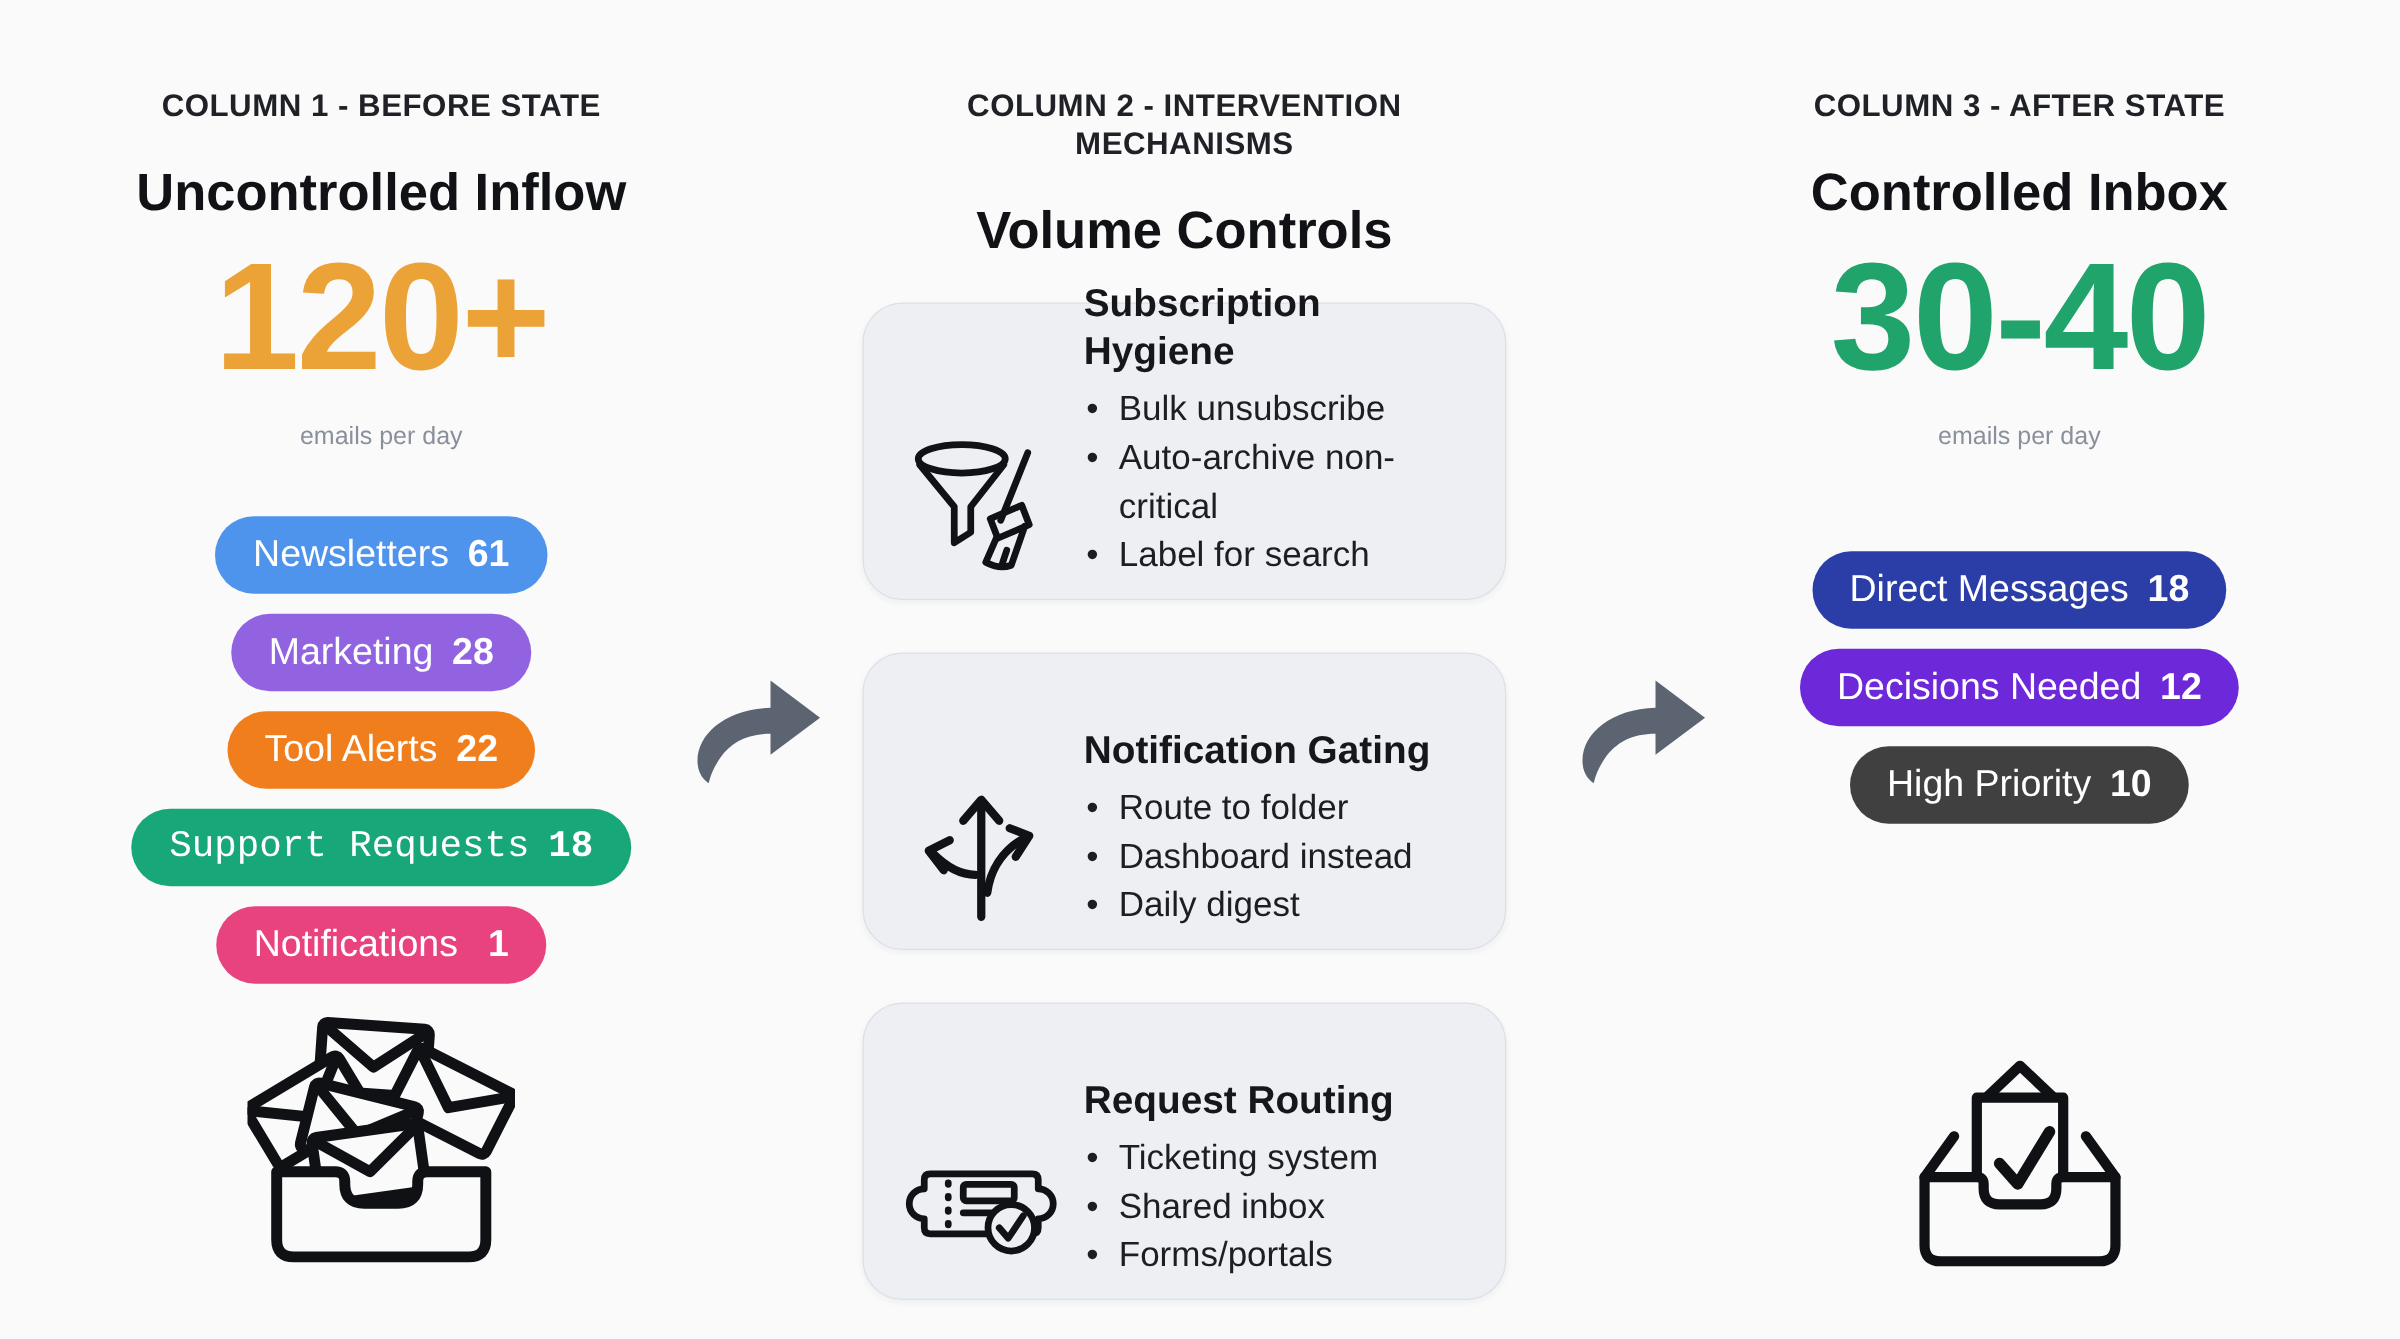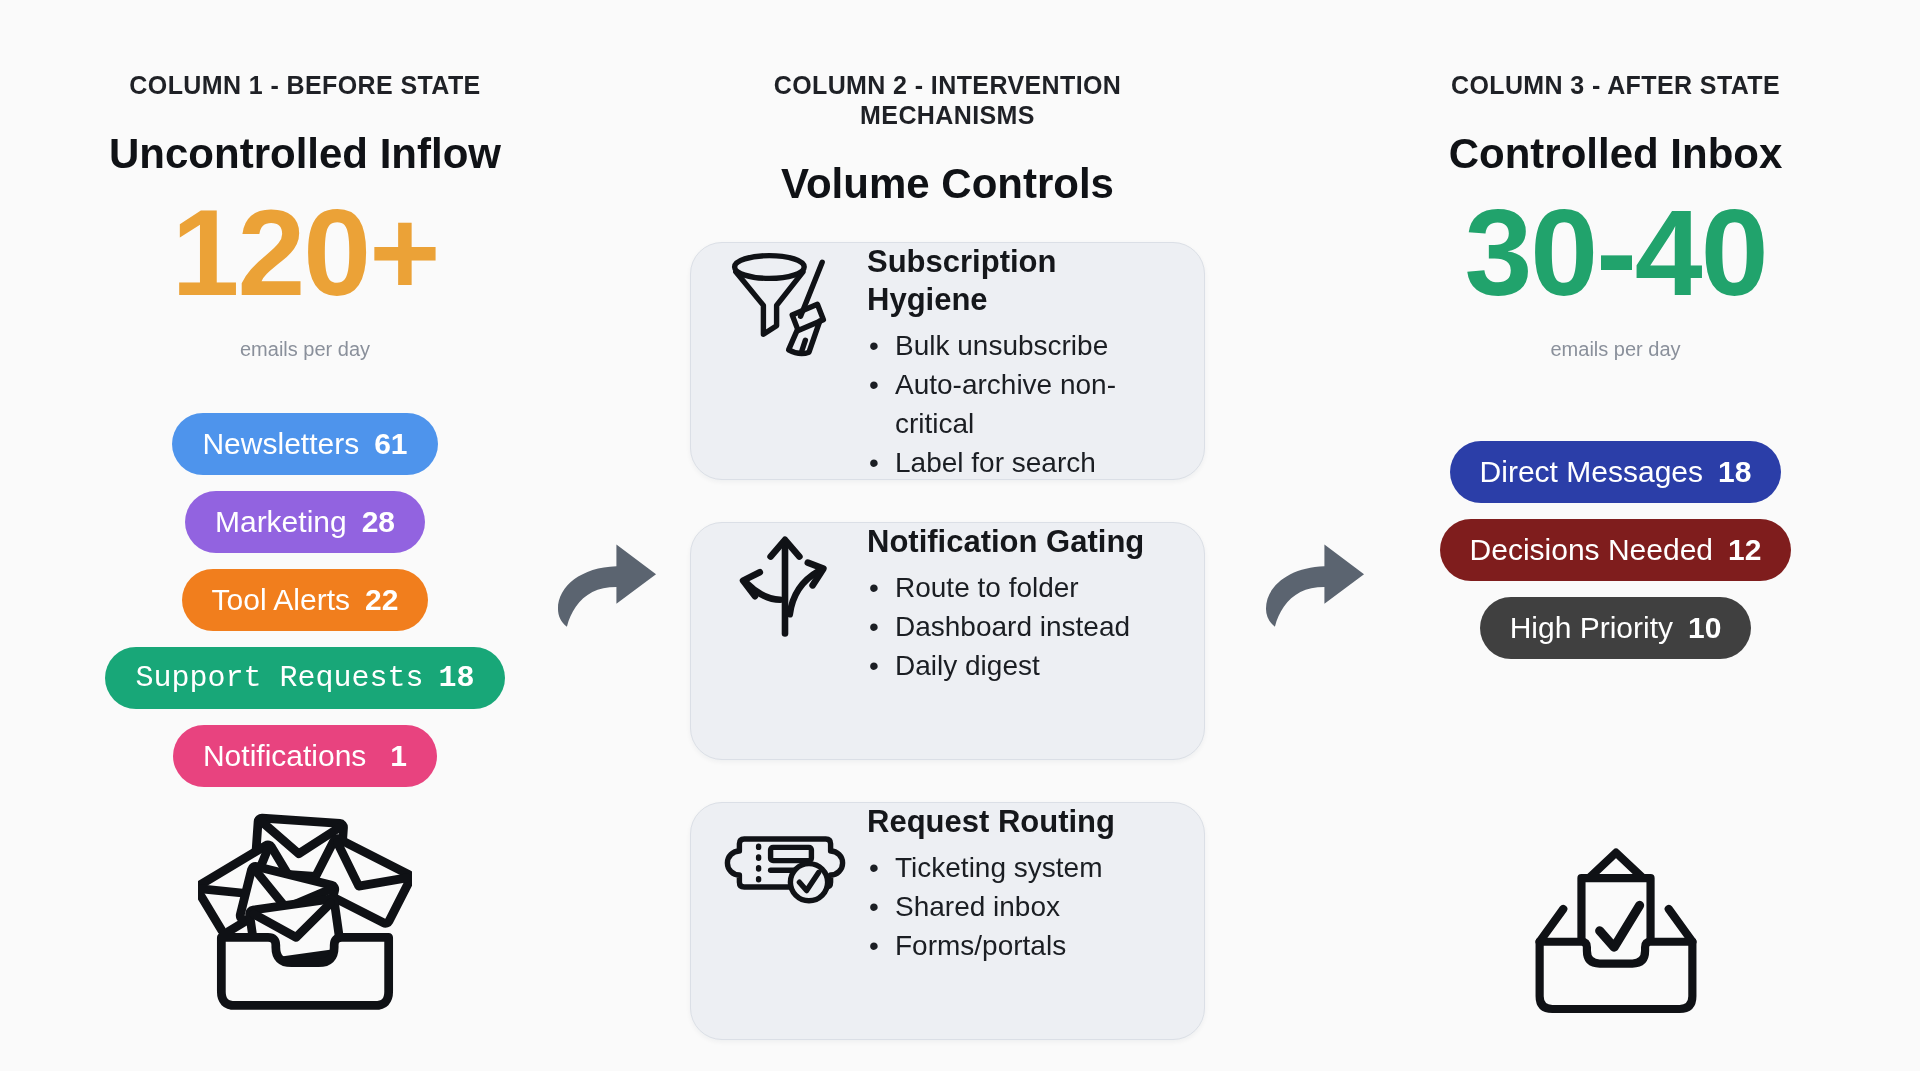--- a/index.html
+++ b/index.html
@@ -31,22 +31,22 @@
     color:#FFFFFF; font-size:30px; white-space:nowrap;
   }
   .pill-label { font-weight:400; }
   .pill-count { font-weight:700; }
 
   .cards { margin-top:34px; display:flex; flex-direction:column; gap:42px; }
   .card {
     height:238px; box-sizing:border-box; background:#EDEFF3;
     border:1.5px solid #DBDFE6; border-radius:32px;
     box-shadow:0 2px 5px rgba(25,35,60,0.05);
-    display:flex; align-items:flex-start; text-align:left;
-    padding:0 24px 0 28px; gap:16px;
+    display:flex; align-items:flex-end; text-align:left;
+    padding:0 24px 16px 28px; gap:16px;
   }
   .card-icon { width:132px; flex:0 0 132px; display:flex; justify-content:center; align-items:center; }
   .card-icon svg { width:126px; height:120px; }
   .card-body { flex:1; }
   .card-title { font-size:31px; font-weight:700; color:#15171B; line-height:38px; }
   .card-bullets { list-style:none; margin:7px 0 0 0; padding:0; }
   .card-bullets li {
     position:relative; padding-left:28px; font-size:28px; line-height:39px; color:#1B1E23;
   }
   .card-bullets li::before { content:"\2022"; position:absolute; left:2px; }
@@ -208,21 +208,21 @@
     <div class="kicker">COLUMN 3 - AFTER STATE</div>
     <div class="col-title">Controlled Inbox</div>
     <div class="metric-value" style="color: rgb(33, 163, 108);">30-40</div>
     <div class="metric-caption">emails per day</div>
     <div class="pill-stack">
   <div class="pill" style="background: rgb(43, 62, 168);">
     <span class="pill-label">Direct Messages</span>
     <span class="pill-count">18</span>
   </div>
 
-  <div class="pill" style="background: #7f1d1d;">
+  <div class="pill" style="background: #6d28d9;">
     <span class="pill-label">Decisions Needed</span>
     <span class="pill-count">12</span>
   </div>
 
   <div class="pill" style="background: #404040;">
     <span class="pill-label">High Priority</span>
     <span class="pill-count">10</span>
   </div>
 </div>
     <div class="bottom-icon">

